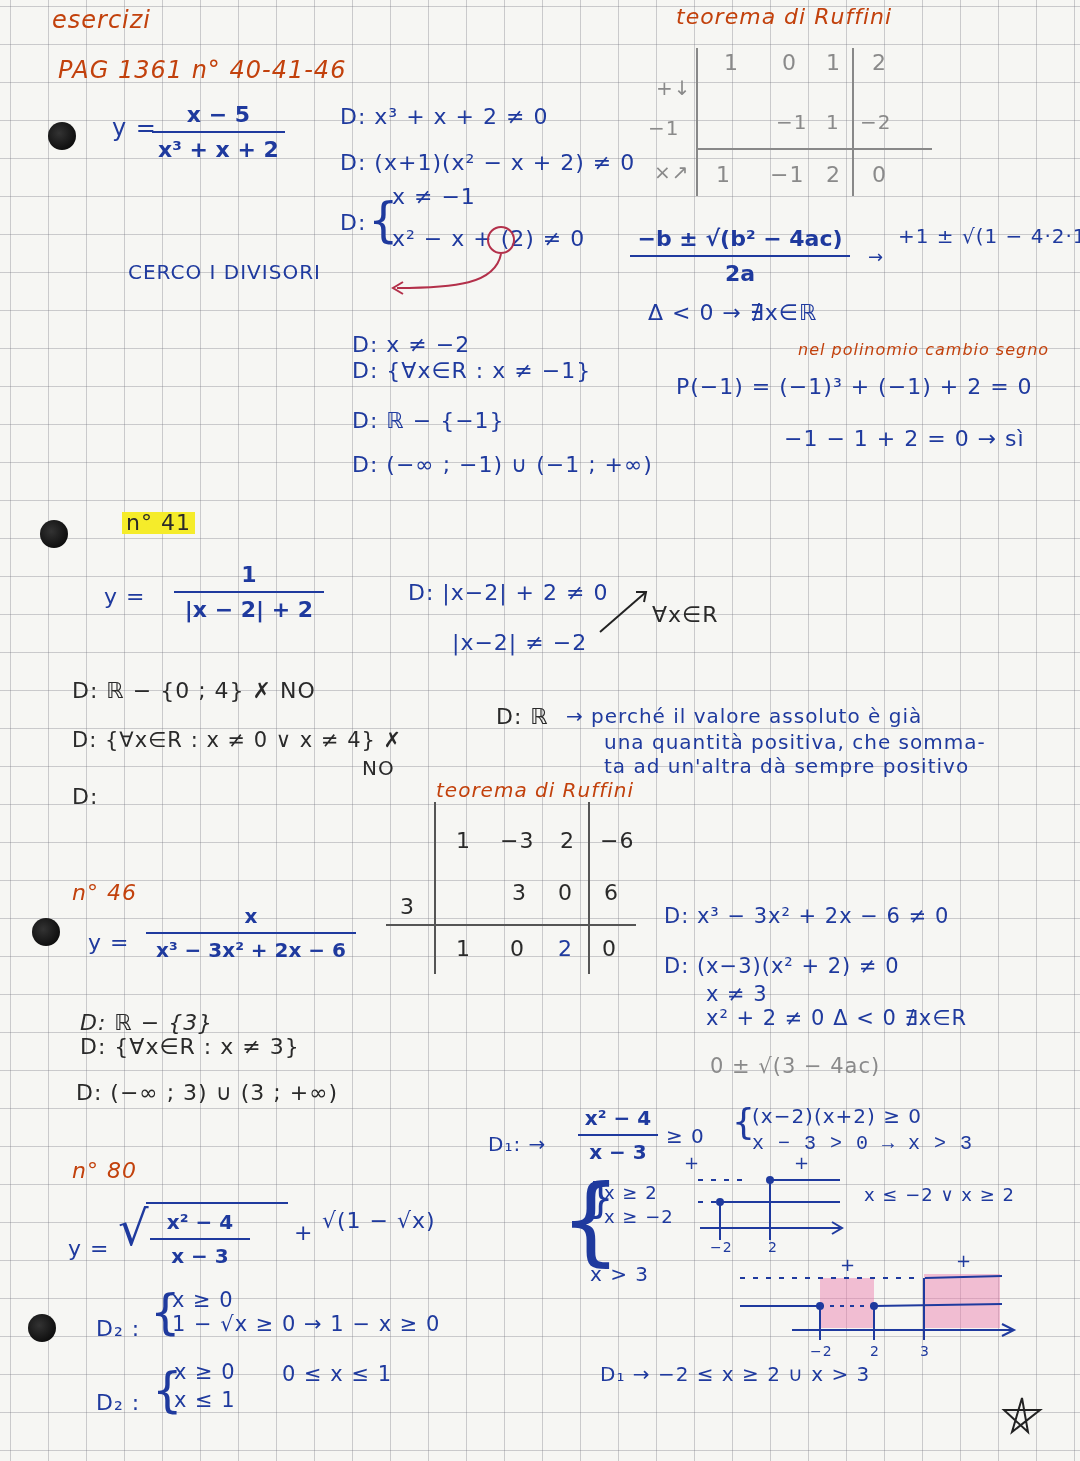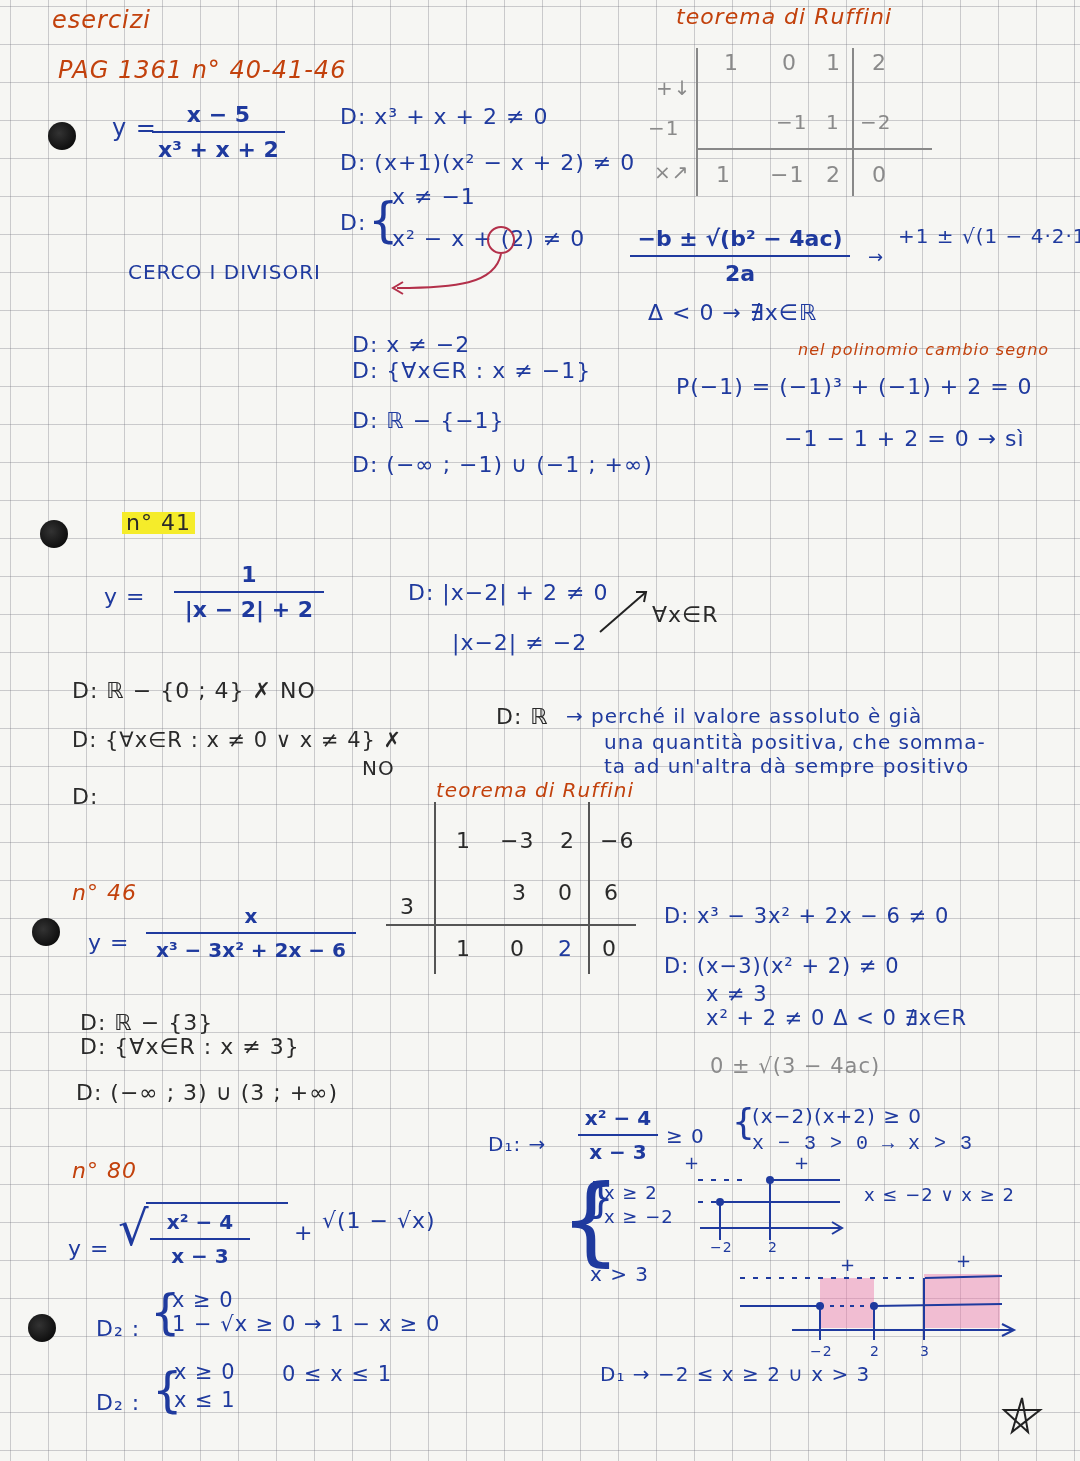--- a/index.html
+++ b/index.html
@@ -137,21 +137,21 @@
 <div class="frac blue" style="left:146px;top:904px;font-size:20px;">
   <span class="num">x</span>
   <span class="bar" style="width:210px;"></span>
   <span class="num">x³ − 3x² + 2x − 6</span>
 </div>
 <div class="t blue" style="left:664px;top:906px;font-size:21px;">D: x³ − 3x² + 2x − 6 ≠ 0</div>
 <div class="t blue" style="left:664px;top:956px;font-size:21px;">D: (x−3)(x² + 2) ≠ 0</div>
 <div class="t blue" style="left:706px;top:984px;font-size:21px;">x ≠ 3</div>
 <div class="t blue" style="left:706px;top:1008px;font-size:21px;">x² + 2 ≠ 0   Δ &lt; 0  ∄x∈R</div>
 <div class="t gray" style="left:710px;top:1056px;font-size:21px;">0 ± √(3 − 4ac)</div>
-<div class="t black" style="left:80px;top:1012px;font-size:22px;">D: ℝ − {3}</div>
+<div class="t black" style="left:80px;top:1012px;font-size:22px;font-style:italic;">D: ℝ − {3}</div>
 <div class="t black" style="left:80px;top:1036px;font-size:22px;">D: {∀x∈R : x ≠ 3}</div>
 <div class="t black" style="left:76px;top:1082px;font-size:22px;">D: (−∞ ; 3) ∪ (3 ; +∞)</div>
 
 <div class="t red" style="left:72px;top:1160px;font-size:22px;">n° 80</div>
 <div class="t blue" style="left:68px;top:1238px;font-size:22px;">y =</div>
 <div class="t blue" style="left:118px;top:1204px;font-size:48px;">√</div>
 <div class="hlN" style="left:146px;top:1202px;width:142px;background:#1f3a9e;"></div>
 <div class="frac blue" style="left:150px;top:1210px;font-size:20px;">
   <span class="num">x² − 4</span>
   <span class="bar" style="width:100px;"></span>

